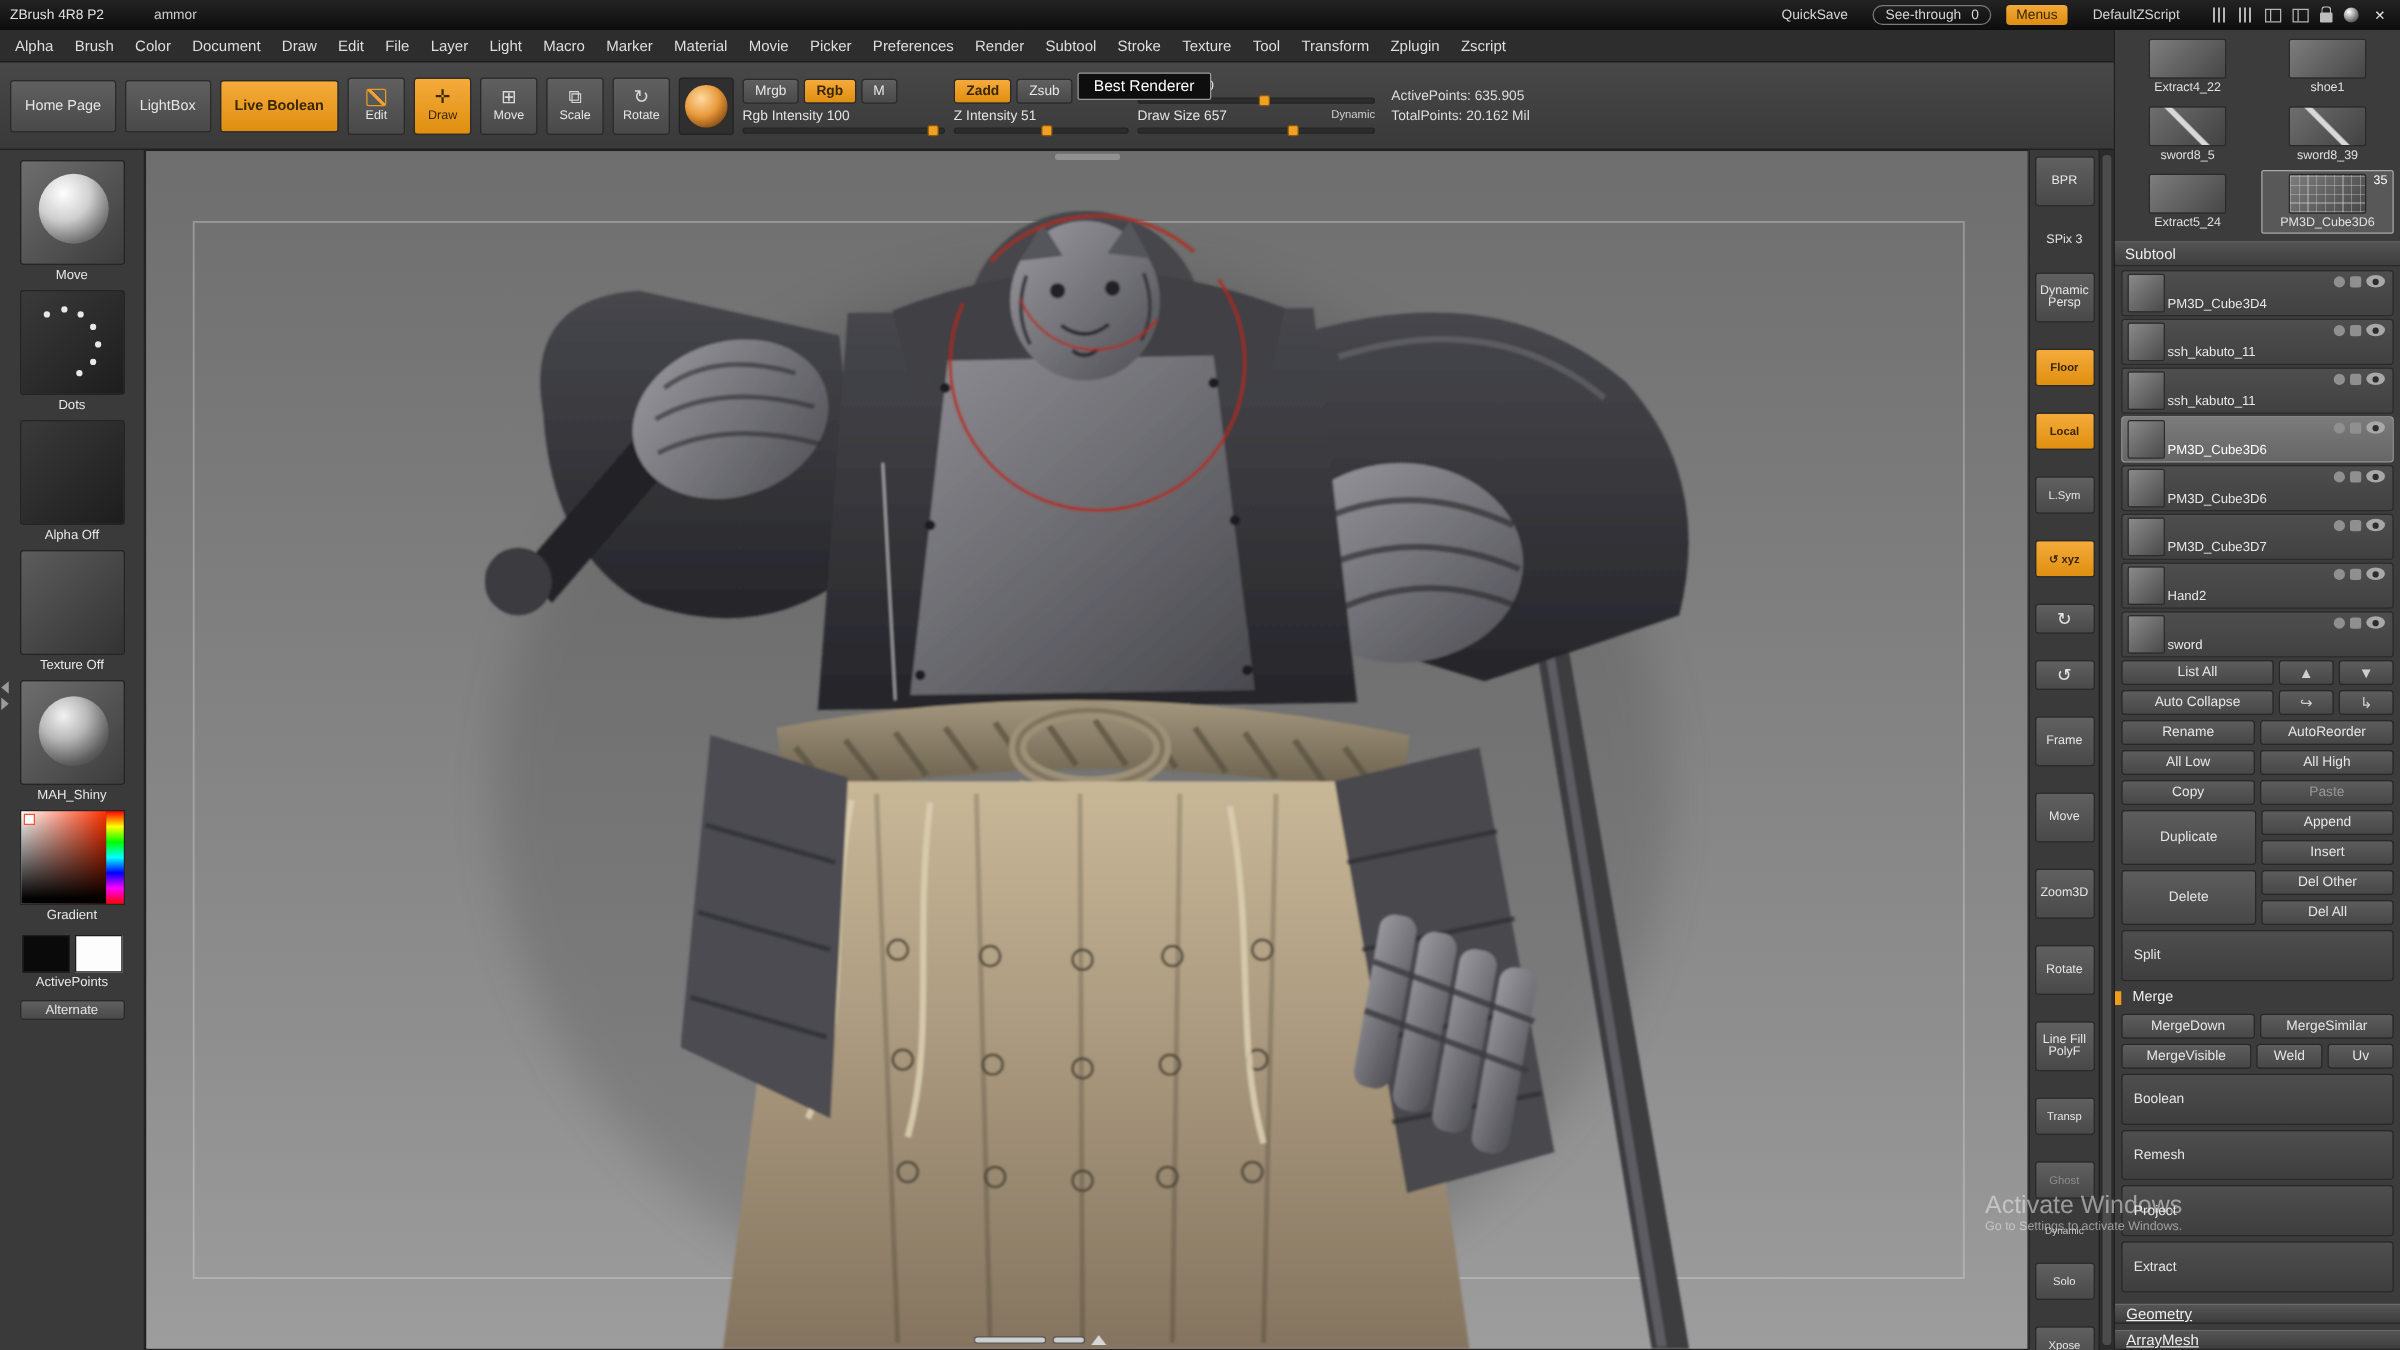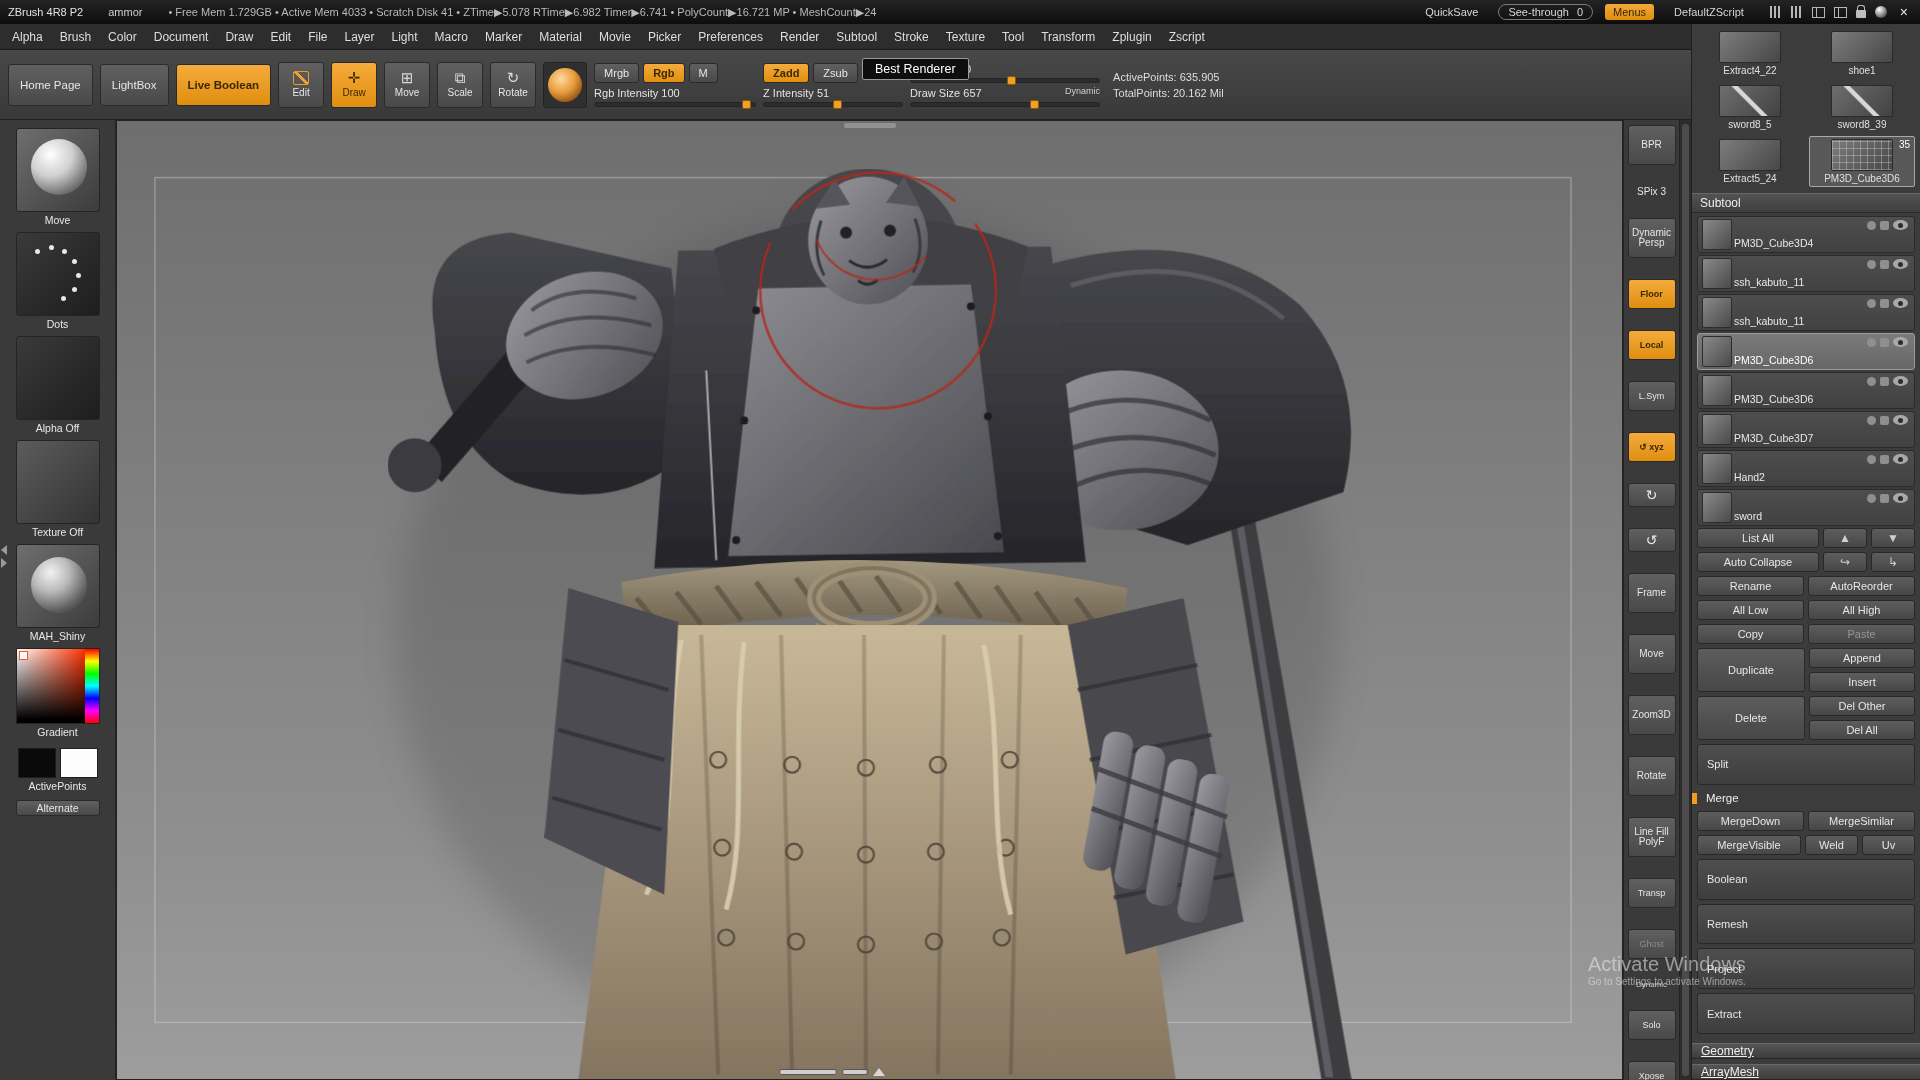--- a/index.html
+++ b/index.html
@@ -2,21 +2,21 @@
 <html><head>
 <meta charset="utf-8">
 <style>
   *{margin:0;padding:0;box-sizing:border-box;font-family:"Liberation Sans",sans-serif;}
   html,body{width:1920px;height:1080px;overflow:hidden;background:#2b2b2b;}
   .app{width:1920px;height:1080px;display:flex;flex-direction:column;position:relative;overflow:hidden;}
 
   
   .titlebar{flex:0 0 24px;background:linear-gradient(#232323,#0d0d0d);display:flex;align-items:center;color:#c9c9c9;font-size:11px;padding:0 8px;gap:12px;white-space:nowrap;}
   .tb-app{color:#e2e2e2;}
-  .tb-doc{color:#cfcfcf;margin-left:13px;}
+  .tb-doc{color:#cfcfcf;margin-left:28px;}
   .tb-stats{color:#b9b9b9;margin-left:14px;}
   .tb-spacer{flex:1;}
   .tb-btn{padding:2px 8px;border-radius:3px;cursor:pointer;color:#d6d6d6;}
   .tb-pill{border:1px solid #7a7a7a;border-radius:8px;padding:1px 9px;display:flex;gap:8px;cursor:pointer;color:#d6d6d6;}
   .tb-btn.orange{background:linear-gradient(#f3a93a,#dd8d10);color:#3a2703;font-weight:normal;}
   .tb-icons{display:flex;align-items:center;gap:9px;margin-left:6px;}
   .ic-bars{width:12px;height:12px;background:repeating-linear-gradient(90deg,#b5b5b5 0 2px,transparent 2px 4px);}
   .ic-panel{width:13px;height:11px;border:1px solid #b5b5b5;position:relative;}
   .ic-panel::before{content:"";position:absolute;left:3px;top:0;bottom:0;width:1px;background:#b5b5b5;}
   .ic-lock{width:10px;height:8px;background:#bdbdbd;border-radius:1px;position:relative;margin-top:4px;}
@@ -148,21 +148,20 @@
   .edge-arrows .a-r{border-top:5px solid transparent;border-bottom:5px solid transparent;border-left:6px solid #9a9a9a;}
 </style>
 </head>
 <body>
 
 <div class="app">
 
   <div class="titlebar">
     <span class="tb-app">ZBrush 4R8 P2</span>
     <span class="tb-doc">ammor</span>
-    <span class="tb-stats">• Free Mem 1.729GB • Active Mem 4033 • Scratch Disk 41 •  ZTime▶5.078 RTime▶6.982 Timer▶6.741 • PolyCount▶16.721 MP • MeshCount▶24</span>
     <span class="tb-spacer"></span>
     <span class="tb-btn">QuickSave</span>
     <span class="tb-pill">
       <span>See-through</span>
       <span>0</span>
     </span>
     <span class="tb-btn orange">Menus</span>
     <span class="tb-btn">DefaultZScript</span>
     <span class="tb-icons">
       <span class="ic-bars"></span>

